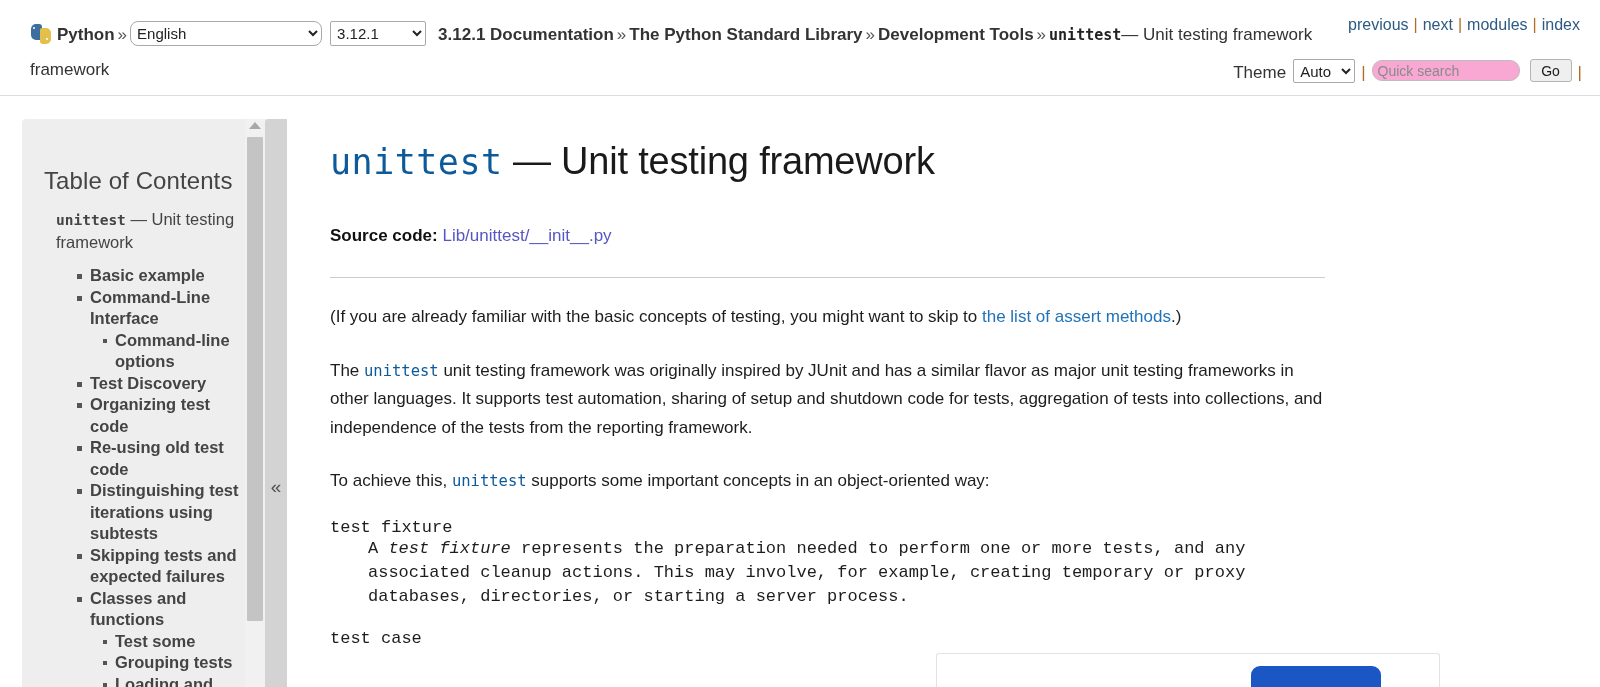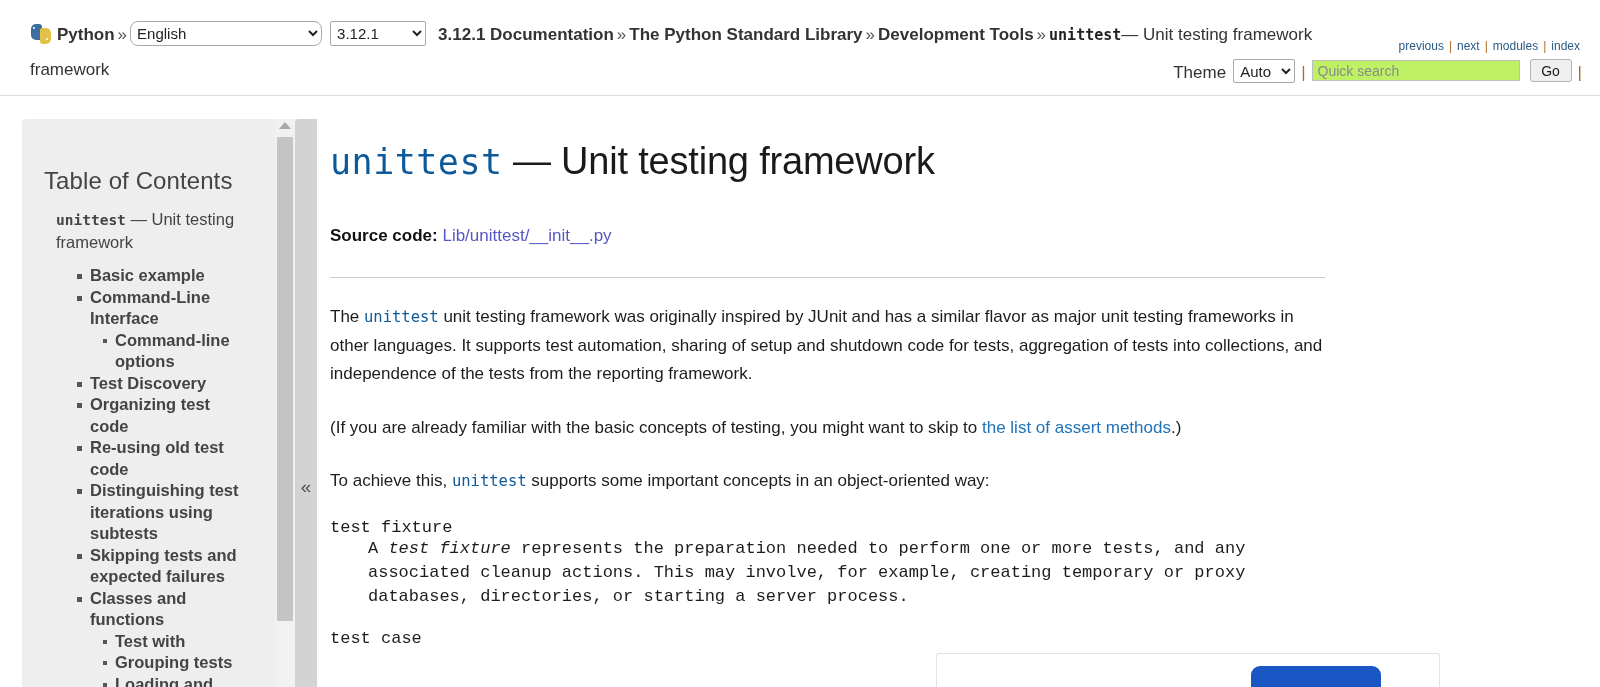--- a/index.html
+++ b/index.html
@@ -98,25 +98,25 @@
   .crumb-code {
     font-family: "DejaVu Sans Mono", monospace;
     font-size: 15px;
     font-weight: bold;
     color: #222222;
   }
   .mdash { color: #333; }
 
   .nav-right {
     position: absolute;
-    top: 39px;
+    top: 16px;
     right: 20px;
     height: 26px;
     white-space: nowrap;
-    font-size: 12px;
+    font-size: 16px;
   }
   .nav-right a { color: #2b5b84; }
   .nav-right .bar { color: #b06c20; padding: 0 5px; }
 
   .nav-row2 {
     position: absolute;
     top: 60px;
     left: 30px;
     right: 18px;
     height: 28px;
@@ -133,30 +133,30 @@
     font-size: 17px;
   }
   .theme-label { color: #333333; margin-right: 7px; }
   select#theme-select {
     width: 62px;
     font-size: 15px;
     height: 24px;
   }
   .pipe { color: #b06c20; padding: 0 6px; font-size: 17px; }
   input#quick-search {
-    width: 208px;
+    width: 148px;
     height: 21px;
     box-sizing: border-box;
     font-family: "Liberation Sans", sans-serif;
     font-size: 14px;
     color: #222;
     border: 1px solid #bdbdbd;
-    border-radius: 0;
+    border-radius: 10px;
     padding: 1px 5px;
-    background: #bef264;
+    background: #f9a8d4;
     vertical-align: 2px;
   }
   input#quick-search::placeholder { color: #8a8a8a; }
   button#go-button {
     width: 42px;
     height: 23px;
     font-family: "Liberation Sans", sans-serif;
     font-size: 14px;
     color: #1b1b1b;
     background: #efefef;
@@ -165,21 +165,21 @@
     margin-left: 10px;
     vertical-align: 2px;
     cursor: pointer;
   }
 
   
   .sphinxsidebar {
     position: absolute;
     left: 22px;
     top: 119px;
-    width: 295px;
+    width: 265px;
     height: 568px;
     box-sizing: border-box;
     background: #eeeeee;
     border-radius: 4px 0 0 0;
     overflow: hidden;
   }
   .sidebar-inner {
     position: absolute;
     left: 0; top: 0;
     width: 243px;
@@ -452,21 +452,21 @@
           <li>
             <a class="toc-link" href="#">Distinguishing test iterations using subtests</a>
           </li>
           <li>
             <a class="toc-link" href="#">Skipping tests and expected failures</a>
           </li>
           <li>
             <a class="toc-link" href="#">Classes and functions</a>
             <ul class="toc-l3">
               <li>
-                <a class="toc-link" href="#">Test with</a>
+                <a class="toc-link" href="#">Test some</a>
               </li>
               <li>
                 <a class="toc-link" href="#">Grouping tests</a>
               </li>
               <li>
                 <a class="toc-link" href="#">Loading and running tests</a>
                 <ul class="toc-l4">
                   <li>
                     <a class="toc-link toc-mono" href="#">load_tests Protocol</a>
                   </li>
@@ -492,23 +492,23 @@
 
 <div class="document">
 
   <h1 class="page-h1"><span class="h1-code">unittest</span><span> — Unit testing framework</span></h1>
 
   <p class="srccode"><strong>Source code:</strong>
     <a href="#">Lib/unittest/__init__.py</a></p>
 
   <hr class="rule">
 
+  <p class="body-p"><span>(If you are already familiar with the basic concepts of testing, you might want to skip to </span><a href="#">the list of assert methods</a><span>.)</span></p>
+
   <p class="body-p"><span>The </span><code class="inl">unittest</code><span> unit testing framework was originally inspired by JUnit and has a similar flavor as major unit testing frameworks in other languages. It supports test automation, sharing of setup and shutdown code for tests, aggregation of tests into collections, and independence of the tests from the reporting framework.</span></p>
-
-  <p class="body-p"><span>(If you are already familiar with the basic concepts of testing, you might want to skip to </span><a href="#">the list of assert methods</a><span>.)</span></p>
 
   <p class="body-p"><span>To achieve this, </span><code class="inl">unittest</code><span> supports some important concepts in an object-oriented way:</span></p>
 
   <dl class="simple-dl">
     <dt>test fixture</dt>
     <dd><span>A </span><em>test fixture</em><span> represents the preparation needed to perform one or more tests, and any associated cleanup actions. This may involve, for example, creating temporary or proxy databases, directories, or starting a server process.</span></dd>
 
     <dt class="dt-spaced">test case</dt>
   </dl>
 

